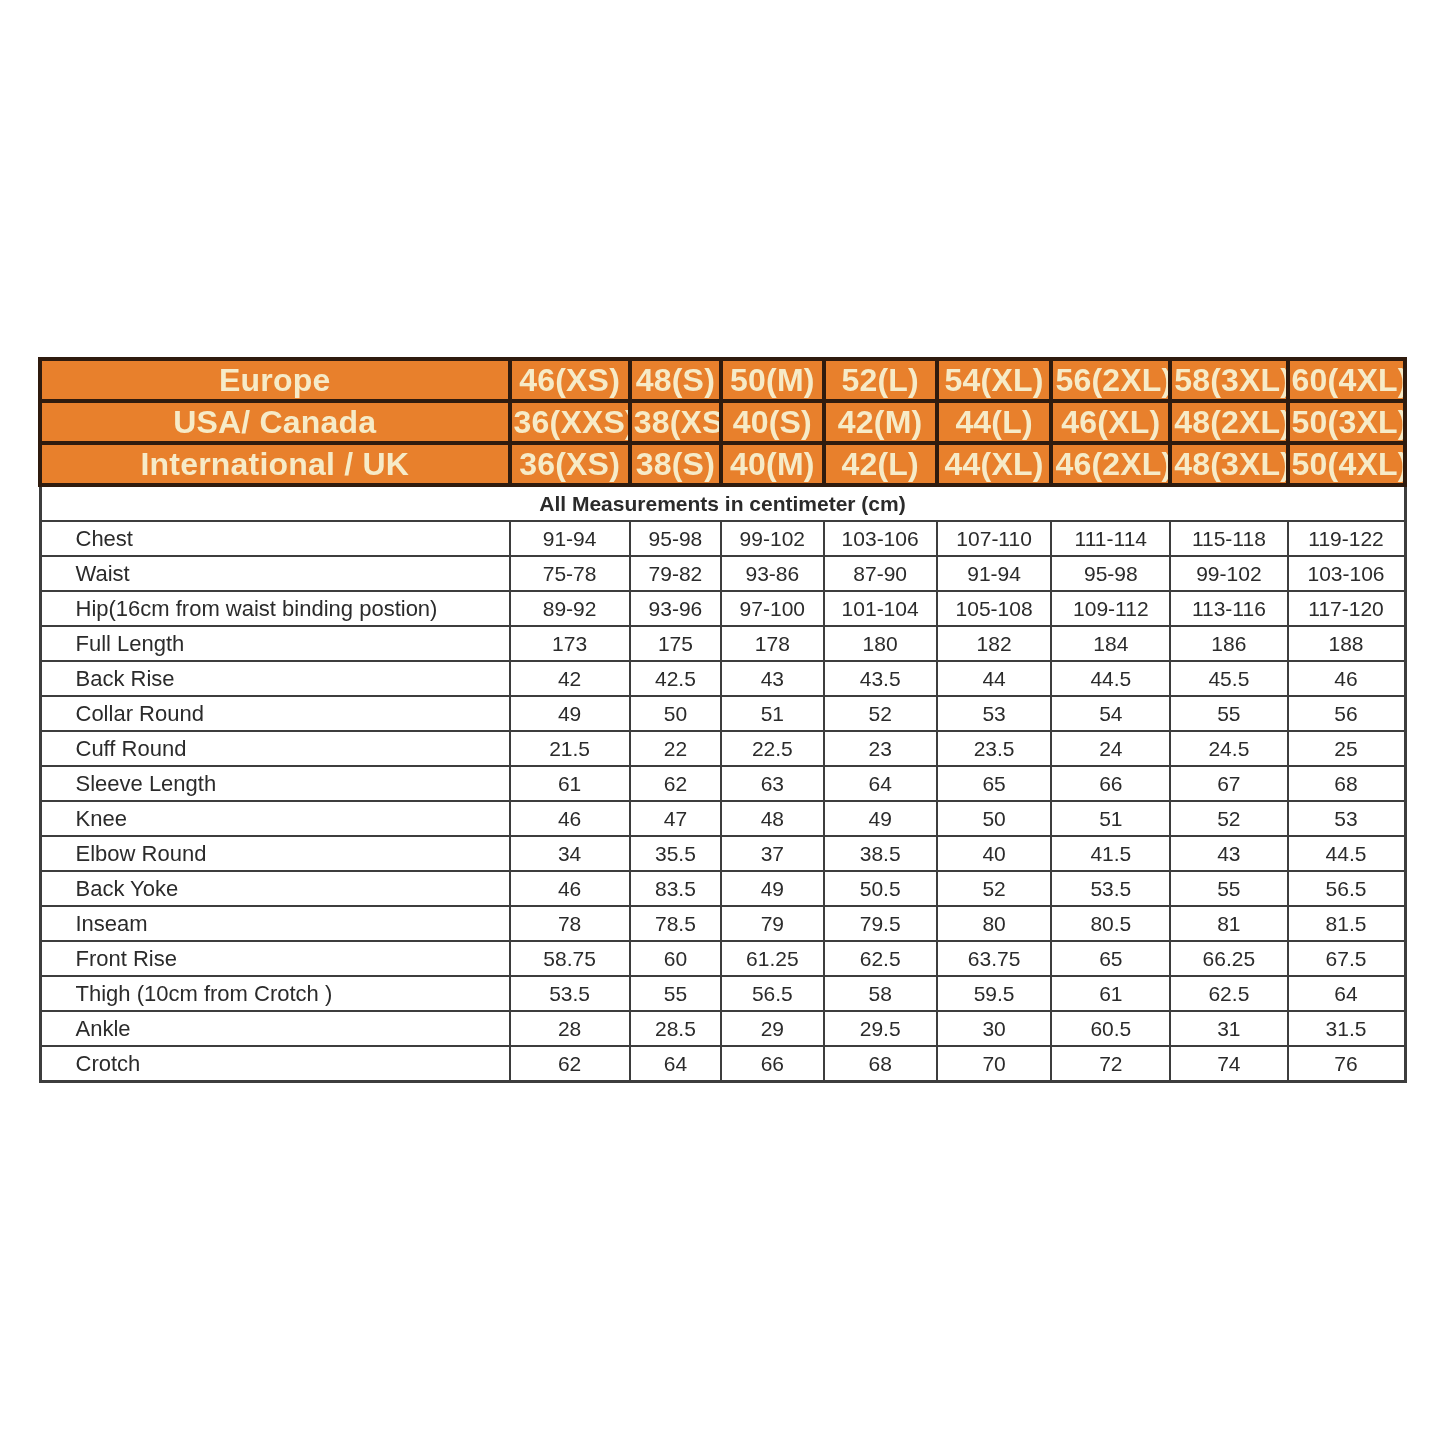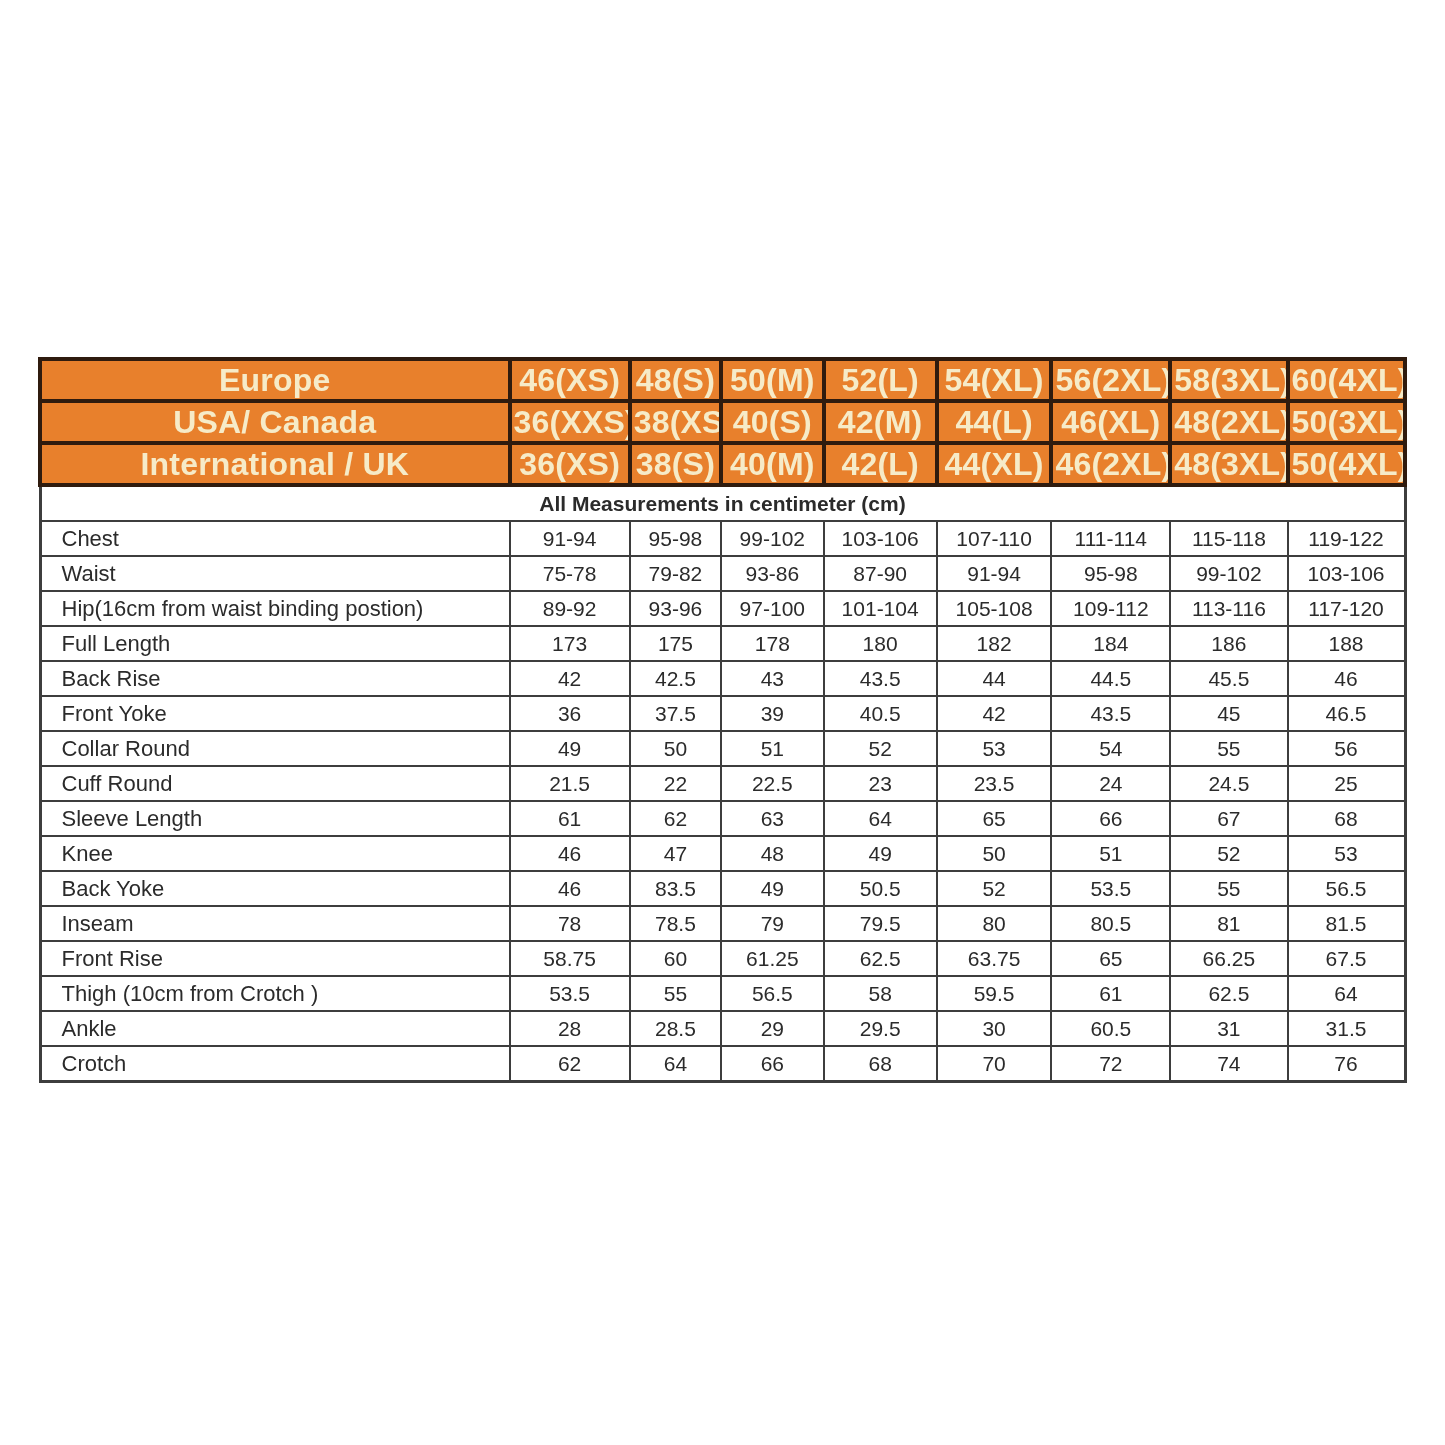--- a/index.html
+++ b/index.html
@@ -62,21 +62,21 @@
     background: #ffffff;
     border: 2px solid var(--body-border, #3D3D3D);
     text-align: center;
     vertical-align: middle;
     padding: 0 2px;
     overflow: hidden;
     white-space: nowrap;
   }
   table.size-chart tbody td.row-label {
     text-align: left;
-    padding-left: 20px;
+    padding-left: 34px;
     font-size: 22px;
   }
   table.size-chart {
     border: 3px solid var(--body-border, #3D3D3D);
   }
 </style>
 </head>
 <body>
 
 <div class="chart-wrap">
@@ -182,31 +182,20 @@
           <td>42</td>
           <td>42.5</td>
           <td>43</td>
           <td>43.5</td>
           <td>44</td>
           <td>44.5</td>
           <td>45.5</td>
           <td>46</td>
         </tr>
         <tr>
-          <td class="row-label">Front Yoke</td>
-          <td>36</td>
-          <td>37.5</td>
-          <td>39</td>
-          <td>40.5</td>
-          <td>42</td>
-          <td>43.5</td>
-          <td>45</td>
-          <td>46.5</td>
-        </tr>
-        <tr>
           <td class="row-label">Collar Round</td>
           <td>49</td>
           <td>50</td>
           <td>51</td>
           <td>52</td>
           <td>53</td>
           <td>54</td>
           <td>55</td>
           <td>56</td>
         </tr>
@@ -237,20 +226,31 @@
           <td>46</td>
           <td>47</td>
           <td>48</td>
           <td>49</td>
           <td>50</td>
           <td>51</td>
           <td>52</td>
           <td>53</td>
         </tr>
         <tr>
+          <td class="row-label">Elbow Round</td>
+          <td>34</td>
+          <td>35.5</td>
+          <td>37</td>
+          <td>38.5</td>
+          <td>40</td>
+          <td>41.5</td>
+          <td>43</td>
+          <td>44.5</td>
+        </tr>
+        <tr>
           <td class="row-label">Back Yoke</td>
           <td>46</td>
           <td>83.5</td>
           <td>49</td>
           <td>50.5</td>
           <td>52</td>
           <td>53.5</td>
           <td>55</td>
           <td>56.5</td>
         </tr>

